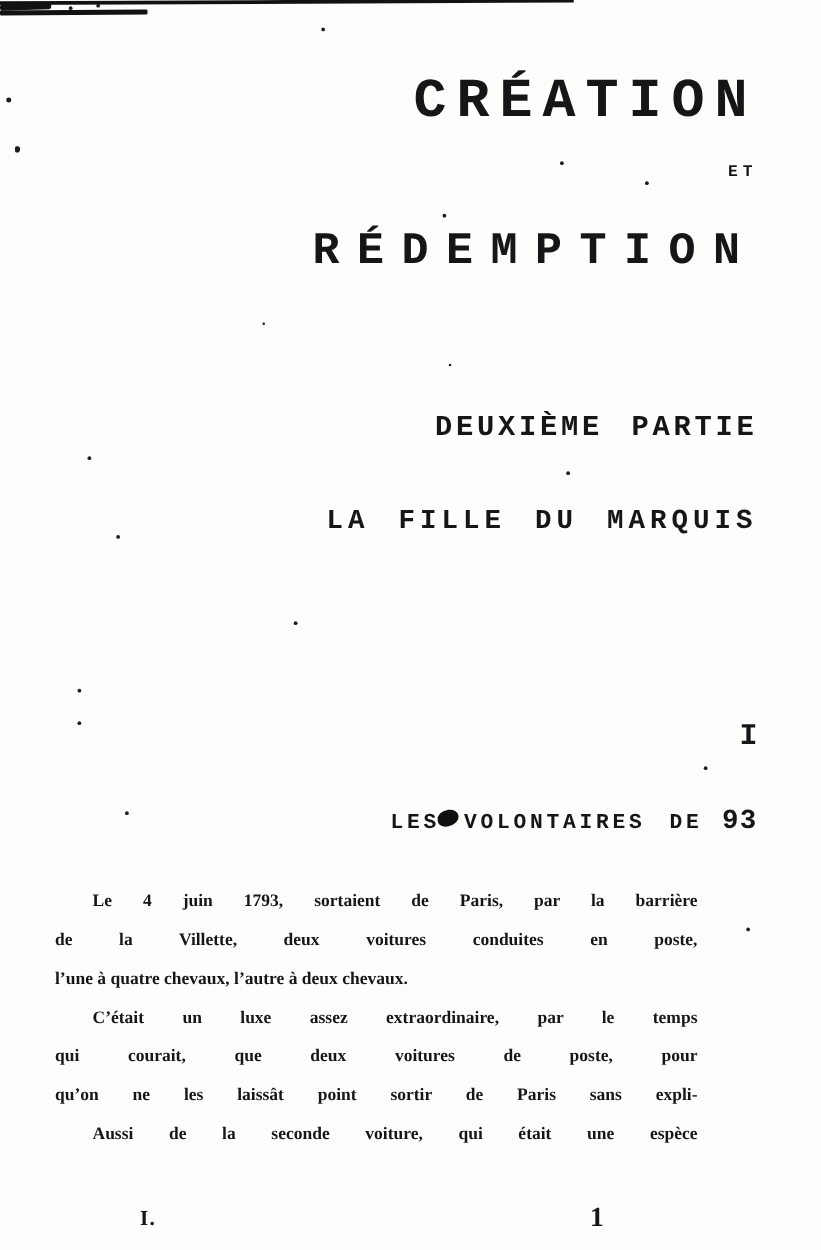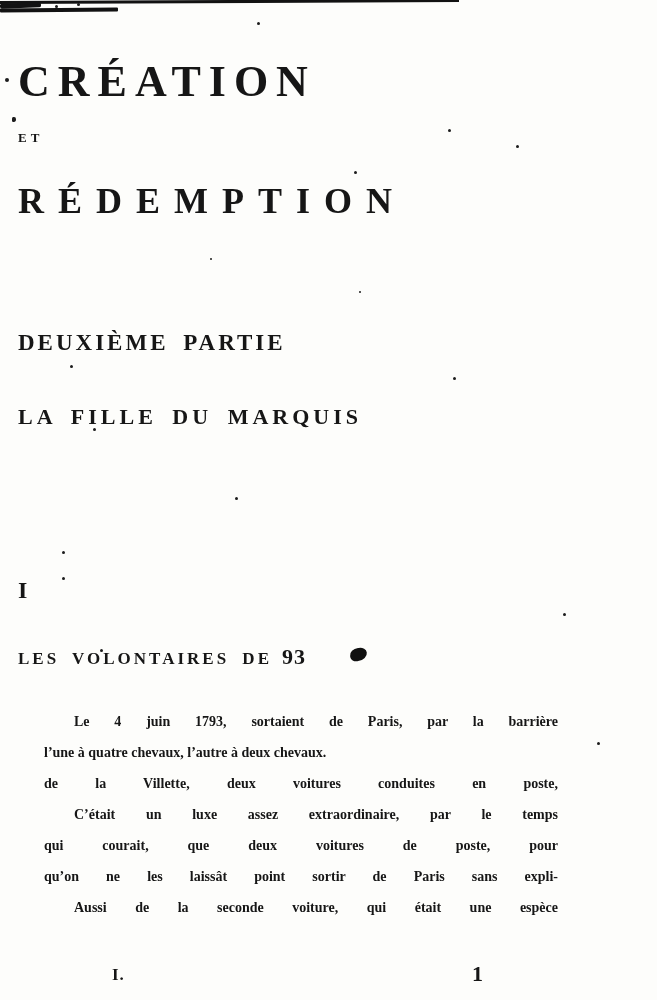--- a/index.html
+++ b/index.html
@@ -7,21 +7,21 @@
     position: relative;
     width: 657px;
     height: 1000px;
     margin: 0 auto;
     background: #fdfdfb;
     color: #161616;
     font-family: "Liberation Serif", serif;
     overflow: hidden;
   }
   .abs { position: absolute; }
-  .centerband { left: 18px; width: 600px; text-align: left; }
+  .centerband { left: 6px; width: 600px; text-align: right; font-family: Liberation Mono, monospace; }
 
   .book-title-1 {
     top: 60px;
     font-size: 44px;
     font-weight: 700;
     letter-spacing: 8px;
     line-height: 44px;
     white-space: nowrap;
   }
   .book-title-et {
@@ -161,22 +161,22 @@
 
   <div class="abs centerband chapter-number">I</div>
   <div class="abs centerband chapter-title">
     <span class="label">LES VOLONTAIRES DE</span>
     <span class="year">93</span>
   </div>
   <div class="smudge"></div>
 
   <div class="abs body-text">
     <div class="bl j ind">Le 4 juin 1793, sortaient de Paris, par la barrière</div>
+    <div class="bl j">de la Villette, deux voitures conduites en poste,</div>
     <div class="bl">l’une à quatre chevaux, l’autre à deux chevaux.</div>
-    <div class="bl j">de la Villette, deux voitures conduites en poste,</div>
     <div class="bl j ind">C’était un luxe assez extraordinaire, par le temps</div>
     <div class="bl j">qui courait, que deux voitures de poste, pour</div>
     <div class="bl j">qu’on ne les laissât point sortir de Paris sans expli-</div>
     <div class="bl j ind">Aussi de la seconde voiture, qui était une espèce</div>
   </div>
 
   <div class="abs footer-left">I.</div>
   <div class="abs footer-right">1</div>
 
   <div class="speck" style="left:55px;  top:5px;   width:3px; height:3px;"></div>

